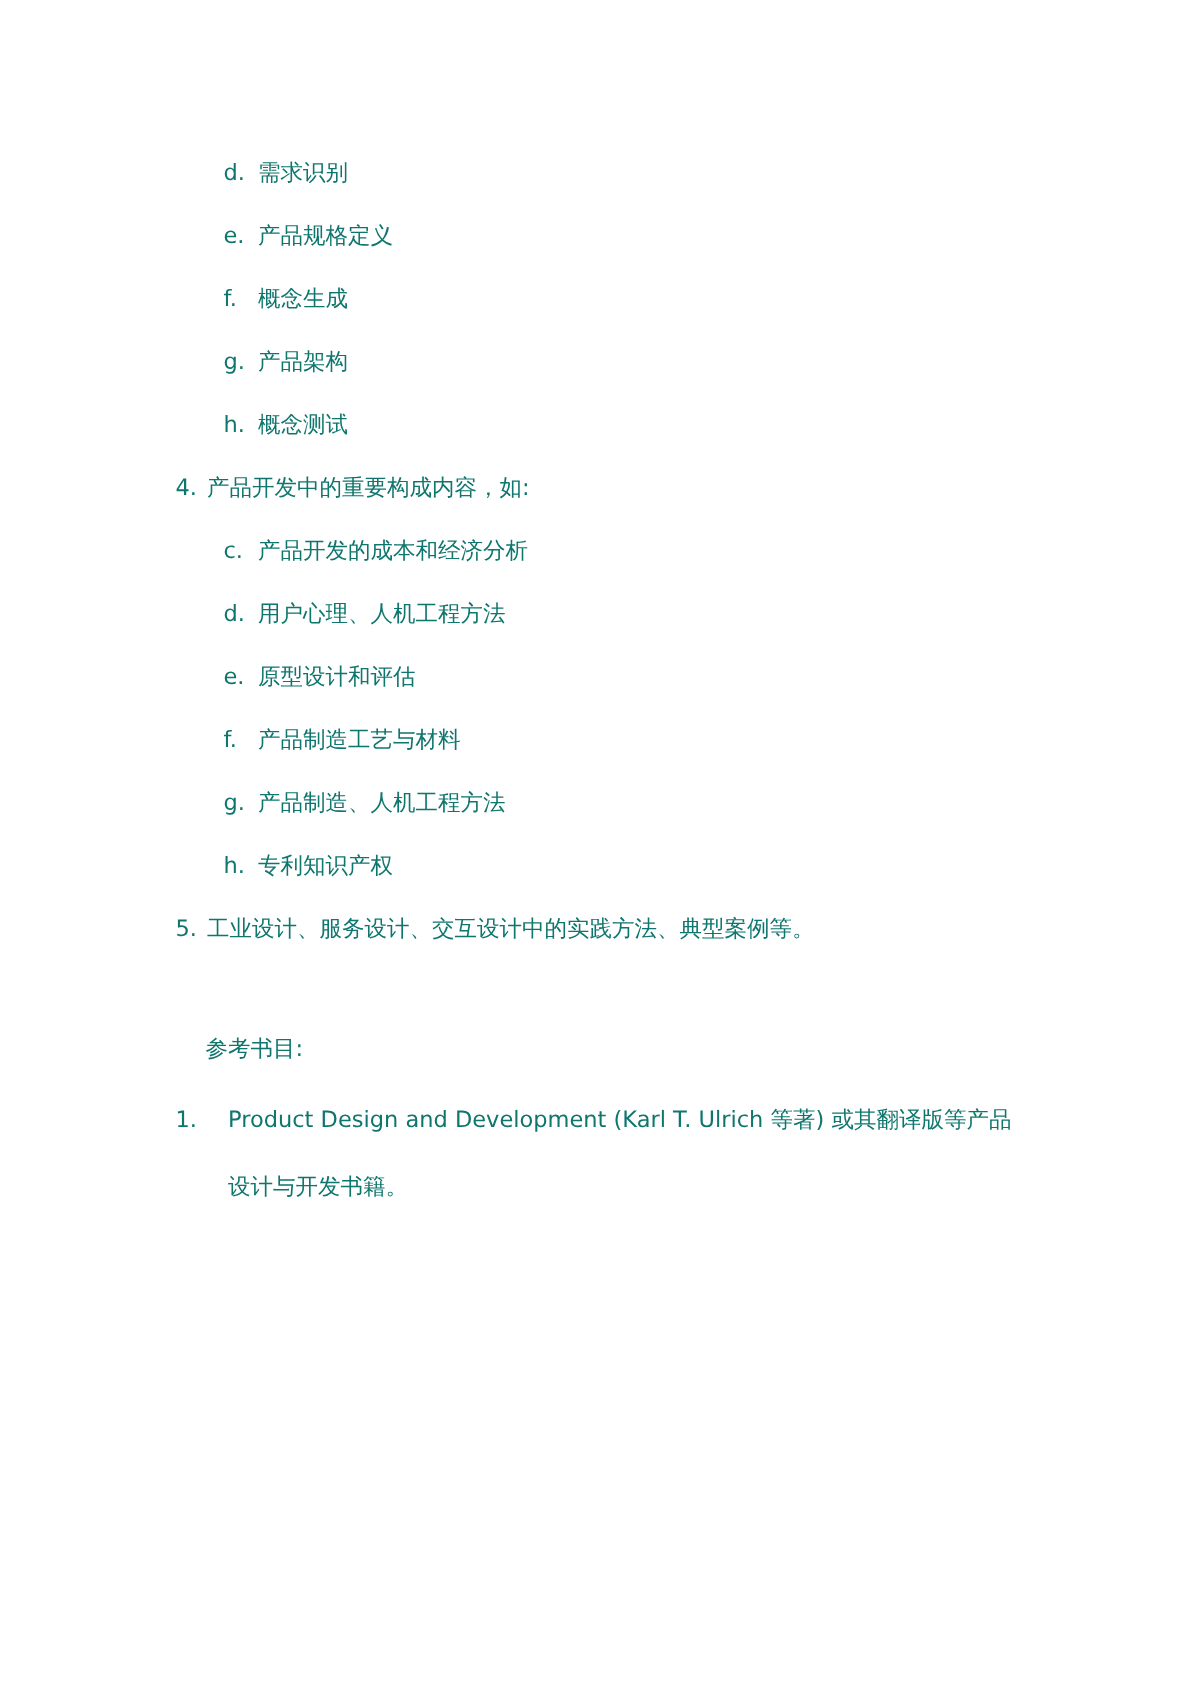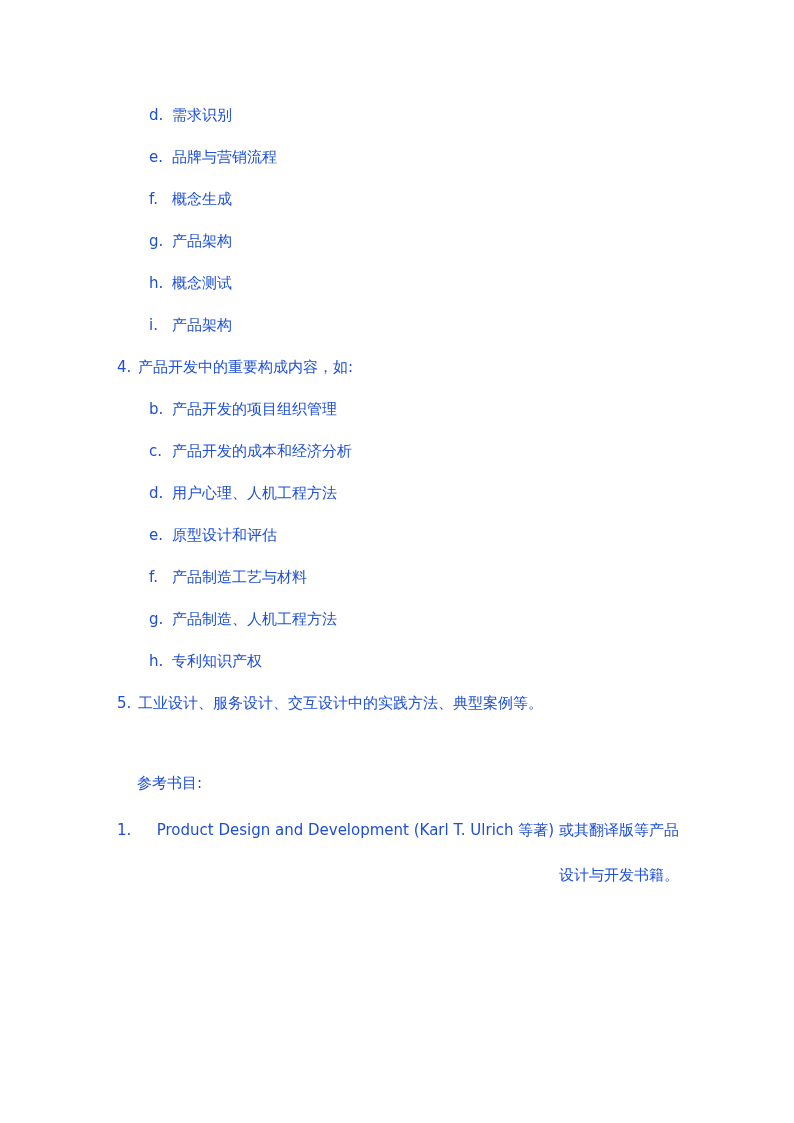--- a/index.html
+++ b/index.html
@@ -7,21 +7,21 @@
     padding: 0;
     background: #ffffff;
   }
   .page {
     position: relative;
     width: 794px;
     height: 888px;
     background: #ffffff;
     overflow: hidden;
     font-family: "DejaVu Sans", "Liberation Sans", sans-serif;
-    color: #1d4ed8;
+    color: #0f766e;
     font-size: 15px;
   }
   .content {
     position: absolute;
     left: 117px;
     top: 94px;
     width: 600px;
   }
   .line {
     margin: 0;
@@ -51,39 +51,36 @@
     line-height: 45px;
   }
   .ref-item .marker {
     width: 35px;
     flex: none;
   }
   .ref-text {
     width: 527px;
     white-space: normal;
     line-break: anywhere;
-    text-align: right;
   }
 </style>
 </head>
 <body>
 
 <div class="page">
   <div class="content">
 
     <p class="line sub"><span class="marker">d.</span><span>需求识别</span></p>
-    <p class="line sub"><span class="marker">e.</span><span>品牌与营销流程</span></p>
+    <p class="line sub"><span class="marker">e.</span><span>产品规格定义</span></p>
     <p class="line sub"><span class="marker">f.</span><span>概念生成</span></p>
     <p class="line sub"><span class="marker">g.</span><span>产品架构</span></p>
     <p class="line sub"><span class="marker">h.</span><span>概念测试</span></p>
-    <p class="line sub"><span class="marker">i.</span><span>产品架构</span></p>
 
     <p class="line top"><span class="marker">4.</span><span>产品开发中的重要构成内容，如:</span></p>
 
-    <p class="line sub"><span class="marker">b.</span><span>产品开发的项目组织管理</span></p>
     <p class="line sub"><span class="marker">c.</span><span>产品开发的成本和经济分析</span></p>
     <p class="line sub"><span class="marker">d.</span><span>用户心理、人机工程方法</span></p>
     <p class="line sub"><span class="marker">e.</span><span>原型设计和评估</span></p>
     <p class="line sub"><span class="marker">f.</span><span>产品制造工艺与材料</span></p>
     <p class="line sub"><span class="marker">g.</span><span>产品制造、人机工程方法</span></p>
     <p class="line sub"><span class="marker">h.</span><span>专利知识产权</span></p>
 
     <p class="line top"><span class="marker">5.</span><span>工业设计、服务设计、交互设计中的实践方法、典型案例等。</span></p>
 
     <p class="line refs-heading">参考书目:</p>

